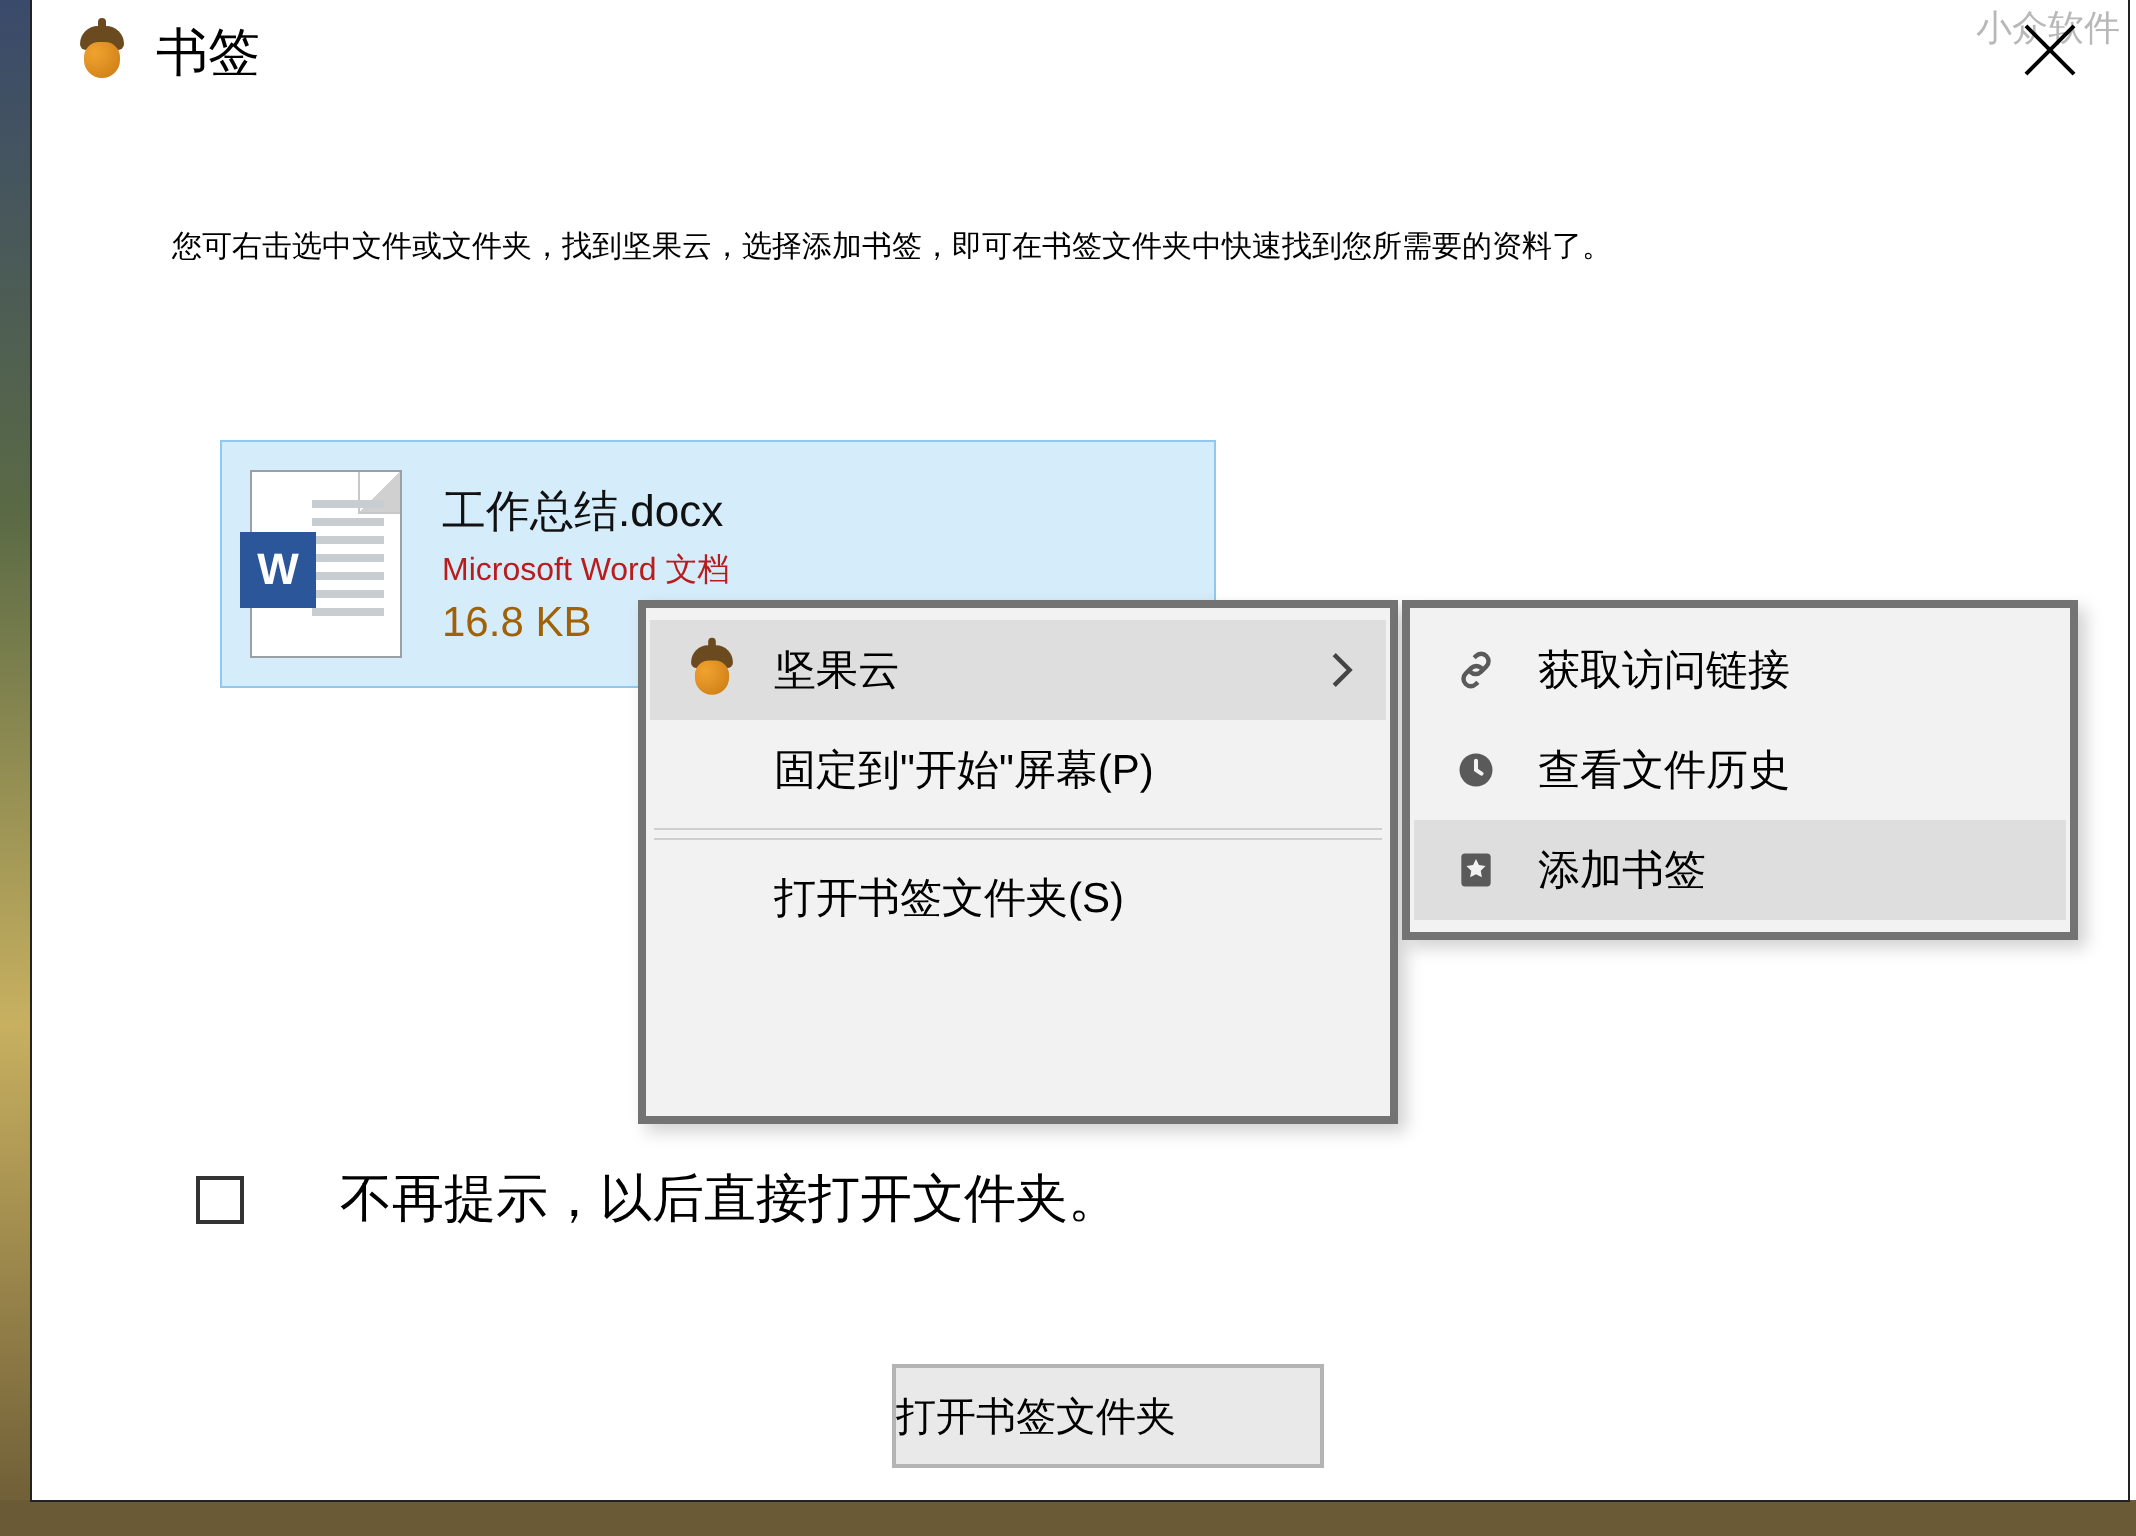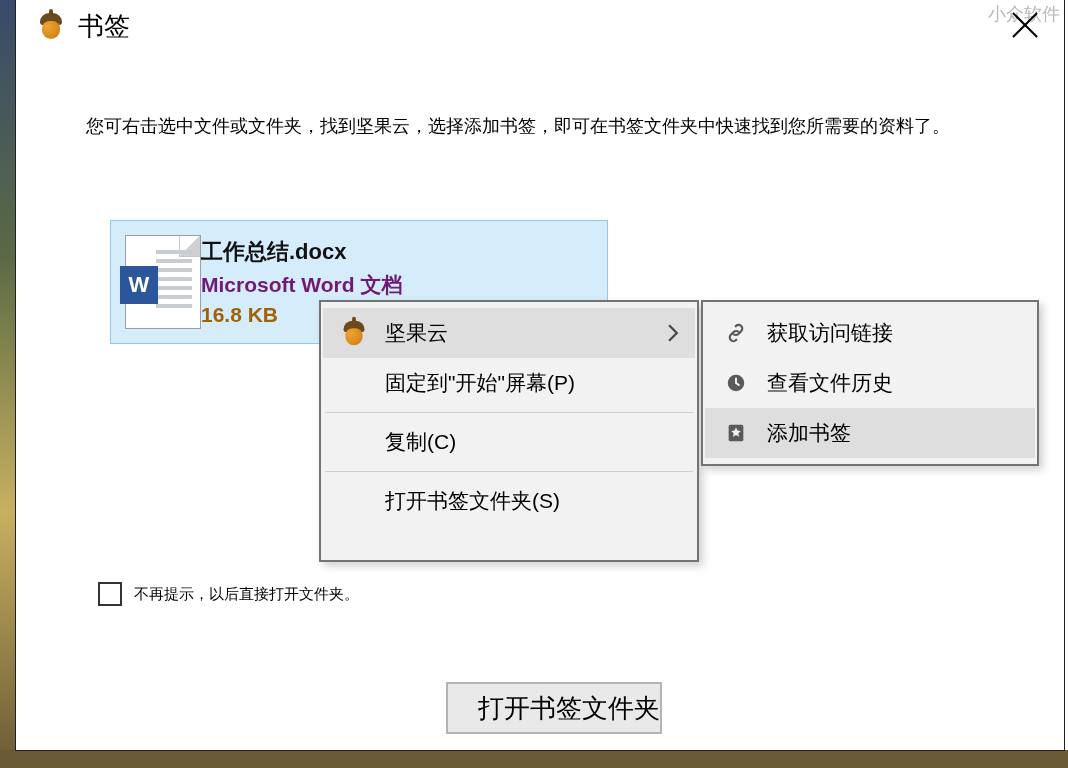--- a/index.html
+++ b/index.html
@@ -11,45 +11,45 @@
   .titlebar{position:absolute;left:0;top:0;width:100%;height:52px;display:flex;align-items:center;}
   .acorn{display:inline-block;width:26px;height:26px;position:relative;margin:0 14px 0 22px;}
   .acorn .cap{position:absolute;left:2px;top:0;width:22px;height:12px;border-radius:12px 12px 4px 4px;background:#6b4a1f;}
   .acorn .nut{position:absolute;left:4px;top:8px;width:18px;height:18px;border-radius:50% 50% 60% 60%;background:radial-gradient(circle at 30% 30%,#f1a330,#c97a12);}
   .acorn .stem{position:absolute;left:11px;top:-4px;width:4px;height:6px;background:#6b4a1f;border-radius:2px;}
   .title{font-size:26px;}
   .close-x{position:absolute;right:22px;top:8px;width:34px;height:34px;cursor:pointer;}
   .close-x:before,.close-x:after{content:"";position:absolute;left:16px;top:0;width:2px;height:34px;background:#000;}
   .close-x:before{transform:rotate(45deg);}
   .close-x:after{transform:rotate(-45deg);}
-  .instr{position:absolute;left:70px;top:112px;width:900px;line-height:1.65;font-size:18px;}
+  .instr{position:absolute;left:70px;top:112px;width:900px;line-height:1.65;font-size:15px;}
   .file-sel{position:absolute;left:94px;top:220px;width:498px;height:124px;background:#d5ecfb;border:1px solid #8fc9ef;display:flex;align-items:center;padding-left:14px;box-sizing:border-box;}
   .word-icon{width:74px;height:92px;background:#fff;border:1px solid #9aa0a6;position:relative;flex:0 0 74px;}
   .word-icon .fold{position:absolute;right:0;top:0;width:20px;height:20px;background:linear-gradient(135deg,#fff 50%,#d0d0d0 50%);border-left:1px solid #c8c8c8;border-bottom:1px solid #c8c8c8;}
   .word-icon .lines{position:absolute;left:30px;top:14px;right:8px;}
   .word-icon .lines span{display:block;height:4px;background:#c8cdd2;margin-bottom:5px;}
   .word-icon .w-box{position:absolute;left:-6px;top:30px;width:38px;height:38px;background:#2b579a;display:flex;align-items:center;justify-content:center;color:#fff;font-weight:600;font-size:22px;font-family:"Segoe UI",sans-serif;}
-  .file-meta{font-weight:bold;}
+  .file-meta{margin-left:20px;}
   .file-name{font-size:22px;color:#111;}
-  .file-type{font-size:21px;color:#701a75;margin-top:4px;}
+  .file-type{font-size:16px;color:#b91c1c;margin-top:4px;}
   .file-size{font-size:21px;color:#a16207;margin-top:4px;}
   
-  .ctx{position:absolute;background:#f2f2f2;border:2px solid #737373;box-shadow:4px 4px 8px rgba(0,0,0,0.18);padding:6px 2px;box-sizing:border-box;}
+  .ctx{position:absolute;background:#f2f2f2;border:4px solid #737373;box-shadow:4px 4px 8px rgba(0,0,0,0.18);padding:6px 2px;box-sizing:border-box;}
   .ctx .item{height:50px;display:flex;align-items:center;padding:0 20px 0 14px;font-size:21px;color:#000;position:relative;white-space:nowrap;}
   .ctx .item.plain{padding-left:62px;}
   .ctx .sep{height:1px;background:#cfcfcf;margin:4px 2px;}
   .ctx .item.hl{background:#dedede;}
   .ctx .item .chev{position:absolute;right:16px;top:50%;transform:translateY(-50%);}
   .ctx .item .chev svg{display:block;}
   .ctx .item .ico{width:34px;height:34px;display:flex;align-items:center;justify-content:center;margin-right:14px;flex:0 0 34px;}
   .ctx1{left:303px;top:300px;width:380px;height:262px;overflow:hidden;}
   .ctx2{left:685px;top:300px;width:338px;}
-  .checkbox-row{position:absolute;left:82px;top:582px;display:flex;align-items:center;font-size:15px;}
+  .checkbox-row{position:absolute;left:82px;top:582px;display:flex;align-items:center;font-size:26px;gap:36px;}
   .checkbox{width:24px;height:24px;border:2px solid #333;margin-right:12px;box-sizing:border-box;}
-  .open-btn{position:absolute;left:430px;top:682px;width:212px;height:48px;background:#e9e9e9;border:2px solid #b4b4b4;display:flex;align-items:center;justify-content:flex-end;font-size:26px;cursor:pointer;}
+  .open-btn{position:absolute;left:430px;top:682px;width:212px;height:48px;background:#e9e9e9;border:2px solid #b4b4b4;display:flex;align-items:center;justify-content:flex-start;font-size:20px;cursor:pointer;}
   
   .svg-ico{width:22px;height:22px;display:block;color:#5a5a5a;}
 </style>
 </head>
 <body>
 
 <div class="bg-strip-left"></div>
 <div class="bg-strip-bottom"></div>
 
 <div class="window">
@@ -101,23 +101,20 @@
       <span class="chev">
         <svg width="11" height="18" viewBox="0 0 10 16">
             <path d="M1 1 L8 8 L1 15" fill="none" stroke="#444" stroke-width="2"></path>
           </svg>
       </span>
     </div>
     <div class="item plain">
       <span>固定到"开始"屏幕(P)</span>
     </div>
     <div class="sep"></div>
-    <div class="item plain">
-      <span>复制(C)</span>
-    </div>
     <div class="sep"></div>
     <div class="item plain">
       <span>打开书签文件夹(S)</span>
     </div>
   </div>
 
   <div class="ctx ctx2">
     <div class="item">
       <span class="ico">
         <svg class="svg-ico" viewBox="0 0 24 24">

